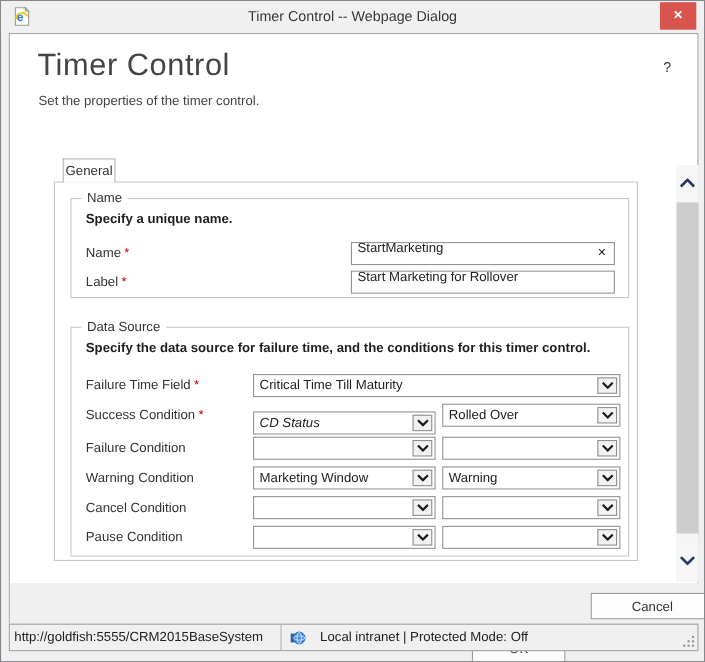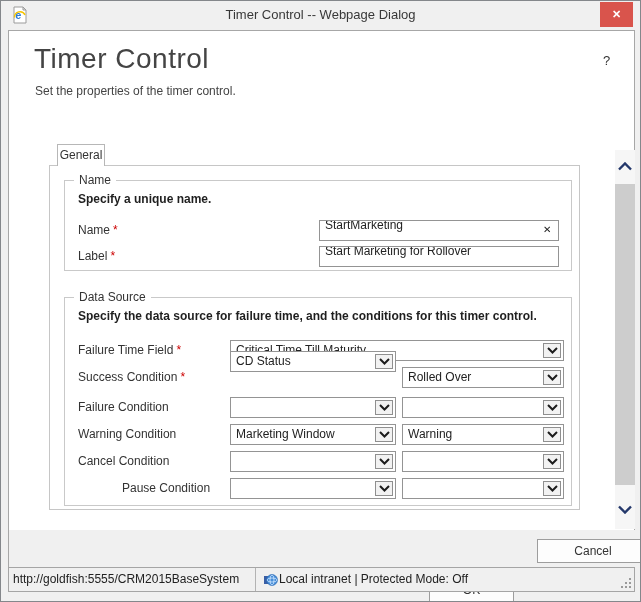--- a/index.html
+++ b/index.html
@@ -63,21 +63,21 @@
     justify-content:center;cursor:pointer;background:#f6f6f6;}
   .scroll-up{top:0;height:34px;}
   .scroll-down{bottom:0;height:38px;}
   .scroll-thumb{position:absolute;left:0;top:34px;width:20px;height:301px;background:#cdcdcd;cursor:pointer;}
   
   .statusbar{position:absolute;left:7px;top:566px;width:627px;height:25px;
     background:#f0f0f0;border:1px solid #a5a5a5;}
   .status-url{position:absolute;left:0;top:0;width:247px;height:23px;line-height:23px;
     padding-left:4px;border-right:1px solid #b3b3b3;font-size:12px;color:#222;
     white-space:nowrap;overflow:hidden;}
-  .status-zone{position:absolute;left:246px;top:0;height:23px;line-height:23px;
+  .status-zone{position:absolute;left:258px;top:0;height:23px;line-height:23px;
     padding-left:24px;font-size:12px;color:#222;white-space:nowrap;}
   .globe{position:absolute;left:255px;top:5px;width:14px;height:14px;}
   .grip{position:absolute;right:2px;bottom:2px;width:12px;height:12px;}
 </style>
 </head>
 <body>
 
 <div id="window">
 
   <div class="titlebar">
@@ -130,21 +130,21 @@
         <span class="arrow">
           <svg width="11" height="7" viewBox="0 0 11 7">
               <polyline points="1,1 5.5,5.5 10,1" fill="none" stroke="#1c1c1c" stroke-width="2"></polyline>
             </svg>
         </span>
       </div>
 
       <div class="flabel" style="top:72px;">
         <span>Success Condition</span><span class="star">*</span>
       </div>
-      <div class="sel" style="left:165px;top:53px;width:166px;">
+      <div class="sel" style="left:165px;top:76px;width:166px;font-style:italic;">
         <span class="sel-text">CD Status</span>
         <span class="arrow">
           <svg width="11" height="7" viewBox="0 0 11 7">
               <polyline points="1,1 5.5,5.5 10,1" fill="none" stroke="#1c1c1c" stroke-width="2"></polyline>
             </svg>
         </span>
       </div>
       <div class="sel" style="left:337px;top:69px;width:162px;">
         <span class="sel-text">Rolled Over</span>
         <span class="arrow">
@@ -207,21 +207,21 @@
       </div>
       <div class="sel" style="left:337px;top:153px;width:162px;">
         <span class="sel-text"></span>
         <span class="arrow">
           <svg width="11" height="7" viewBox="0 0 11 7">
               <polyline points="1,1 5.5,5.5 10,1" fill="none" stroke="#1c1c1c" stroke-width="2"></polyline>
             </svg>
         </span>
       </div>
 
-      <div class="flabel" style="top:183px;margin-left:44px;">
+      <div class="flabel" style="top:183px;">
         <span>Pause Condition</span>
       </div>
       <div class="sel" style="left:165px;top:180px;width:166px;">
         <span class="sel-text"></span>
         <span class="arrow">
           <svg width="11" height="7" viewBox="0 0 11 7">
               <polyline points="1,1 5.5,5.5 10,1" fill="none" stroke="#1c1c1c" stroke-width="2"></polyline>
             </svg>
         </span>
       </div>

